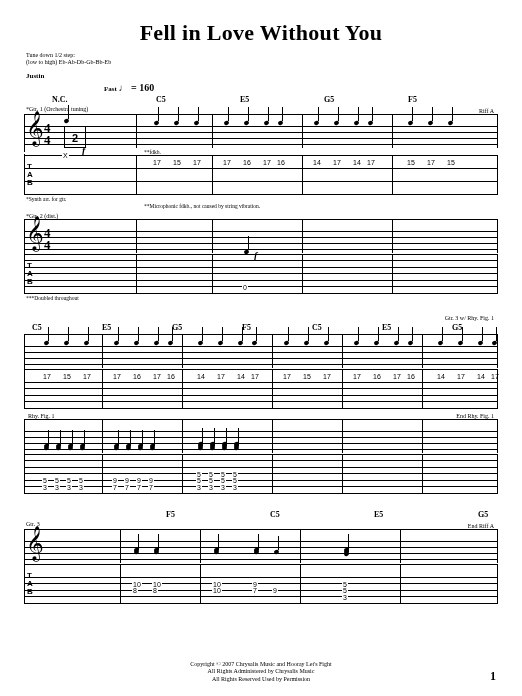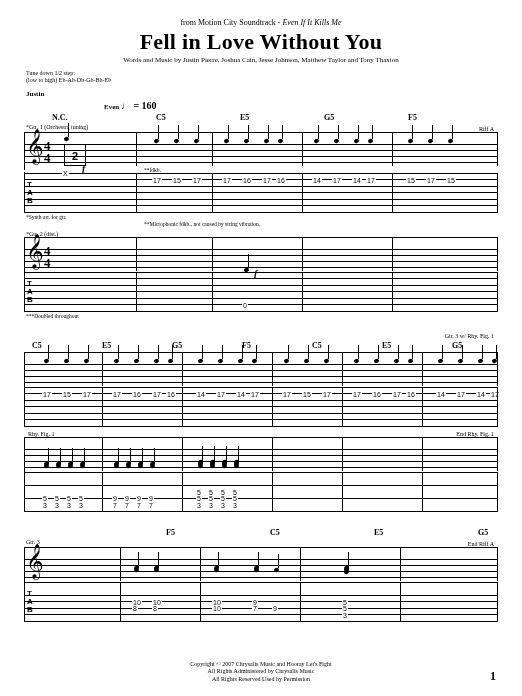--- a/index.html
+++ b/index.html
@@ -83,36 +83,31 @@
 .dyn { position: absolute; font-style: italic; font-weight: bold; font-size: 10px; font-family: 'Times New Roman', serif; }
 .footnote { font-size: 5.5px; margin-top: 1px; margin-left: 2px; }
 .footer { position: absolute; bottom: 12px; left: 0; right: 0; text-align: center; font-size: 6px; line-height: 1.3; }
 .page-num { position: absolute; bottom: 12px; right: 26px; font-size: 12px; font-weight: bold; }
 .barline { position: absolute; top: 0; bottom: 0; width: 0.7px; background: #000; }
 </style>
 </head>
 <body>
 
 <div class="header">
-  <div class="source-line">
-    <span>from Motion City Soundtrack - </span>
-    <span class="italic">Even If It Kills Me</span>
-  </div>
   <div class="song-title">Fell in Love Without You</div>
-  <div class="credits">Words and Music by Justin Pierre, Joshua Cain, Jesse Johnson, Matthew Taylor and Tony Thaxton</div>
 </div>
 
 <div class="tuning">
   <div>Tune down 1/2 step:</div>
   <div>(low to high) Eb-Ab-Db-Gb-Bb-Eb</div>
 </div>
 
 <div class="section-label">Justin</div>
 <div class="tempo">
-  <span>Even</span>
+  <span>Fast</span>
   <span class="note">♩ = 160</span>
 </div>
 
 <div class="chord-row">
   <span style="min-width:60px">N.C.</span>
   <span>C5</span>
   <span>E5</span>
   <span>G5</span>
   <span>F5</span>
 </div>

